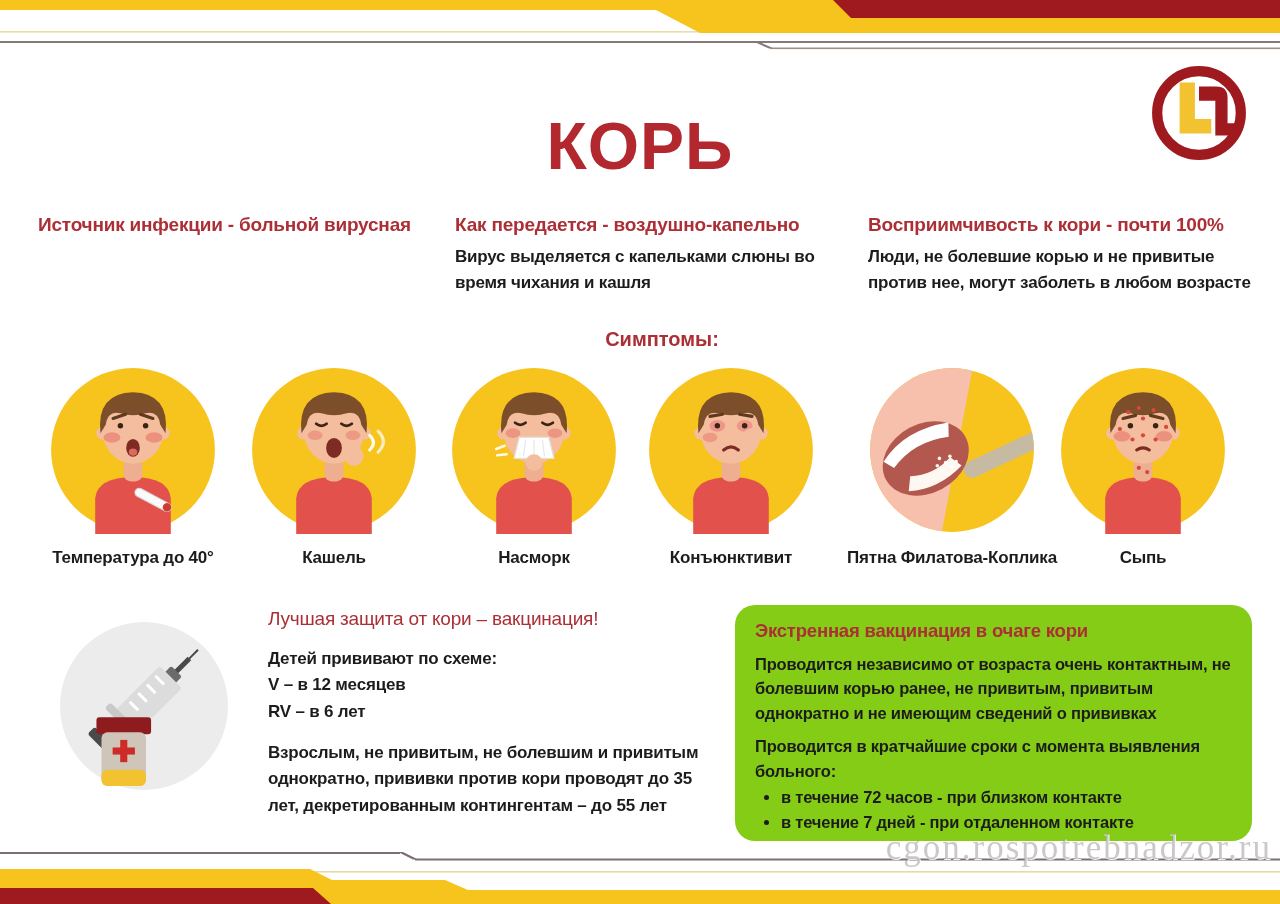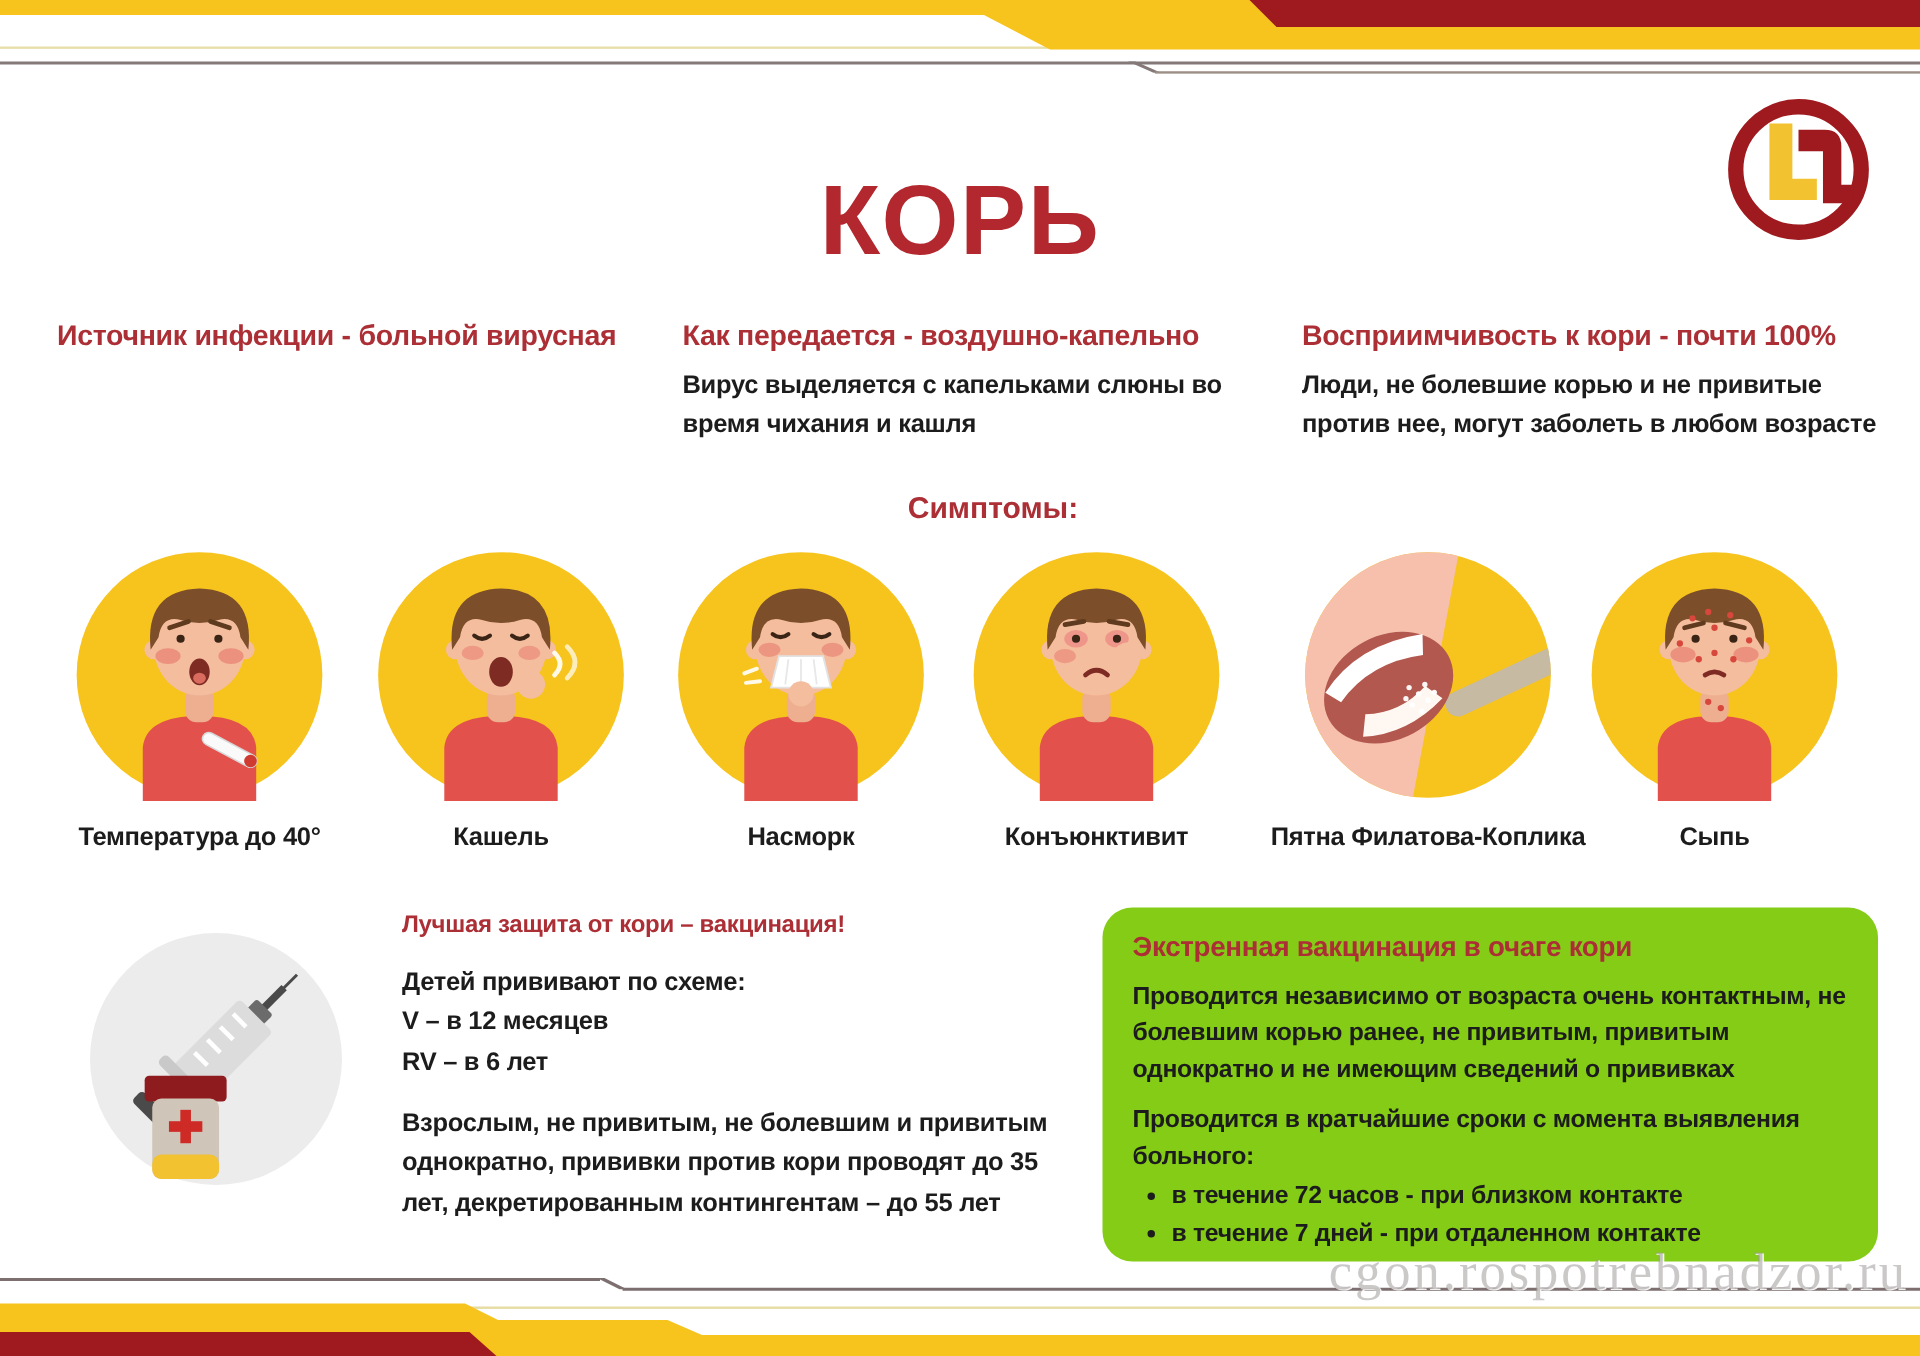--- a/index.html
+++ b/index.html
@@ -18,21 +18,21 @@
   .info-col .head { font-size:19px; font-weight:bold; color:#ac2f36; margin-bottom:8px; letter-spacing:-0.2px; }
   .info-col .body { font-size:17px; font-weight:bold; line-height:1.5; letter-spacing:-0.2px; }
 
   .symptoms-head { top:328px; font-size:20px; font-weight:bold; color:#ac2f36;padding-left:44px; }
 
   .symptom-item { top:366px; text-align:center; }
   .symptom-item .circle { width:168px; height:168px; margin:0 auto; }
   .symptom-item .label { margin-top:14px; font-size:17px; font-weight:bold; letter-spacing:-0.2px; }
 
   .mid-block { left:268px; top:608px; width:445px; }
-  .mid-block .head { font-size:16px; font-weight:bold; color:#ac2f36; margin-bottom:16px; letter-spacing:-0.2px; }
+  .mid-block .head { font-size:19px; font-weight:normal; color:#ac2f36; margin-bottom:16px; letter-spacing:-0.2px; }
   .mid-block .line { font-size:17px; font-weight:bold; line-height:1.55; letter-spacing:-0.2px; }
   .mid-block .para { margin-top:15px; font-size:17px; font-weight:bold; line-height:1.55; letter-spacing:-0.2px; }
 
   .gray-box {
     left:735px; top:605px; width:517px; height:236px;
     background:#84cc16; border-radius:20px; padding:15px 20px 14px 20px;
   }
   .gray-box .head { font-size:18.5px; font-weight:bold; color:#ac2f36; margin-bottom:10px; letter-spacing:-0.2px; }
   .gray-box .para { font-size:16.5px; font-weight:bold; line-height:1.48; letter-spacing:-0.2px; }
   .gray-box .para + .para { margin-top:9px; }

